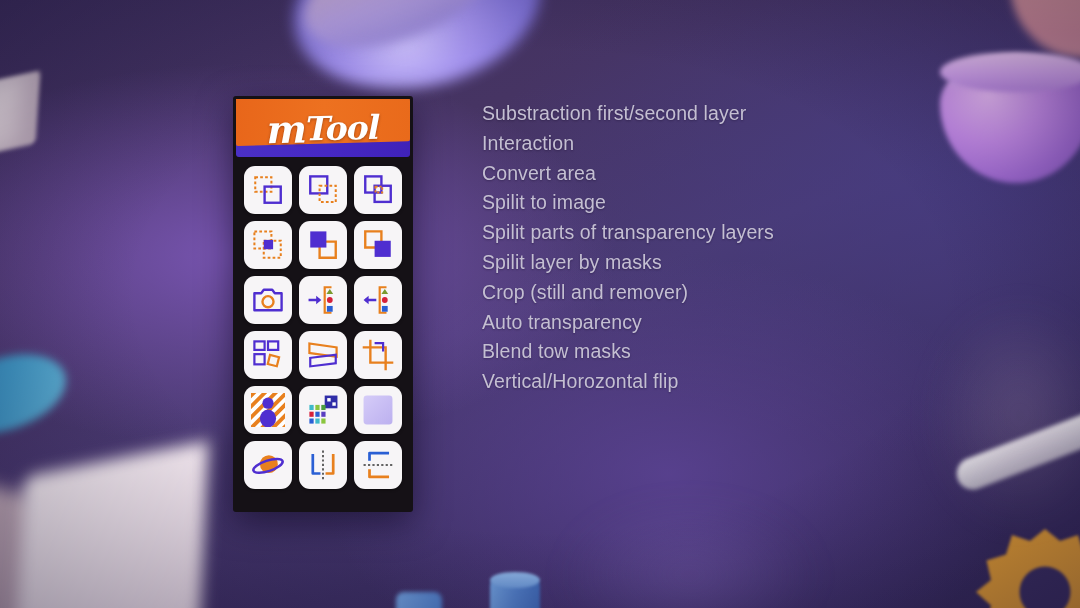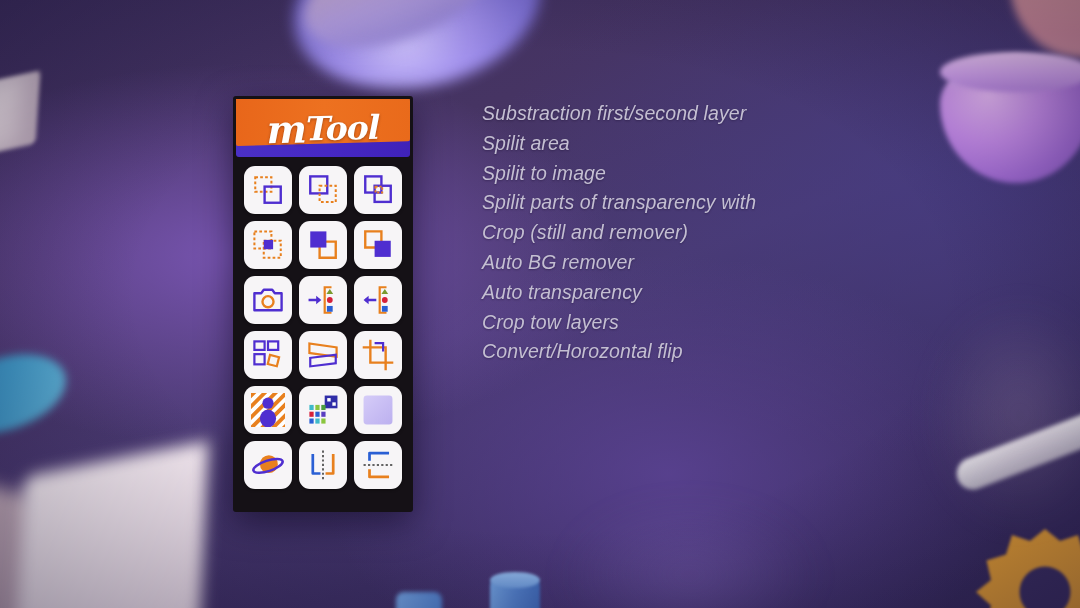--- a/index.html
+++ b/index.html
@@ -164,21 +164,20 @@
     display:flex; align-items:center; justify-content:center;
     overflow:hidden;
   }
   .tile svg { width:34px; height:34px; display:block; }
 
   
   #features {
     position:absolute; left:482px; top:99px; width:420px;
   }
   .feature {
-    font-style:italic;
     font-size:19.5px;
     line-height:29.8px;
     color:#c4bfd2;
     white-space:nowrap;
     letter-spacing:.1px;
     text-shadow:0 1px 2px rgba(20,10,40,.35);
   }
 </style>
 </head>
 <body>
@@ -377,21 +376,22 @@
         <path d="M33 34 H10 V25" fill="none" stroke="#e8801e" stroke-width="3.2" stroke-linejoin="round"></path>
         <path d="M3 20 H37" stroke="#333" stroke-width="1.8" stroke-dasharray="2.6 2.6"></path>
       </svg>
     </div>
 
   </div>
 </div>
 
 <div id="features">
   <div class="feature">Substraction first/second layer</div>
-  <div class="feature">Spilit area</div>
+  <div class="feature">Interaction</div>
+  <div class="feature">Convert area</div>
   <div class="feature">Spilit to image</div>
-  <div class="feature">Spilit parts of transparency with</div>
+  <div class="feature">Spilit parts of transparency layers</div>
+  <div class="feature">Spilit layer by masks</div>
   <div class="feature">Crop (still and remover)</div>
-  <div class="feature">Auto BG remover</div>
   <div class="feature">Auto transparency</div>
-  <div class="feature">Crop tow layers</div>
-  <div class="feature">Convert/Horozontal flip</div>
+  <div class="feature">Blend tow masks</div>
+  <div class="feature">Vertical/Horozontal flip</div>
 </div>
 
 </body></html>

